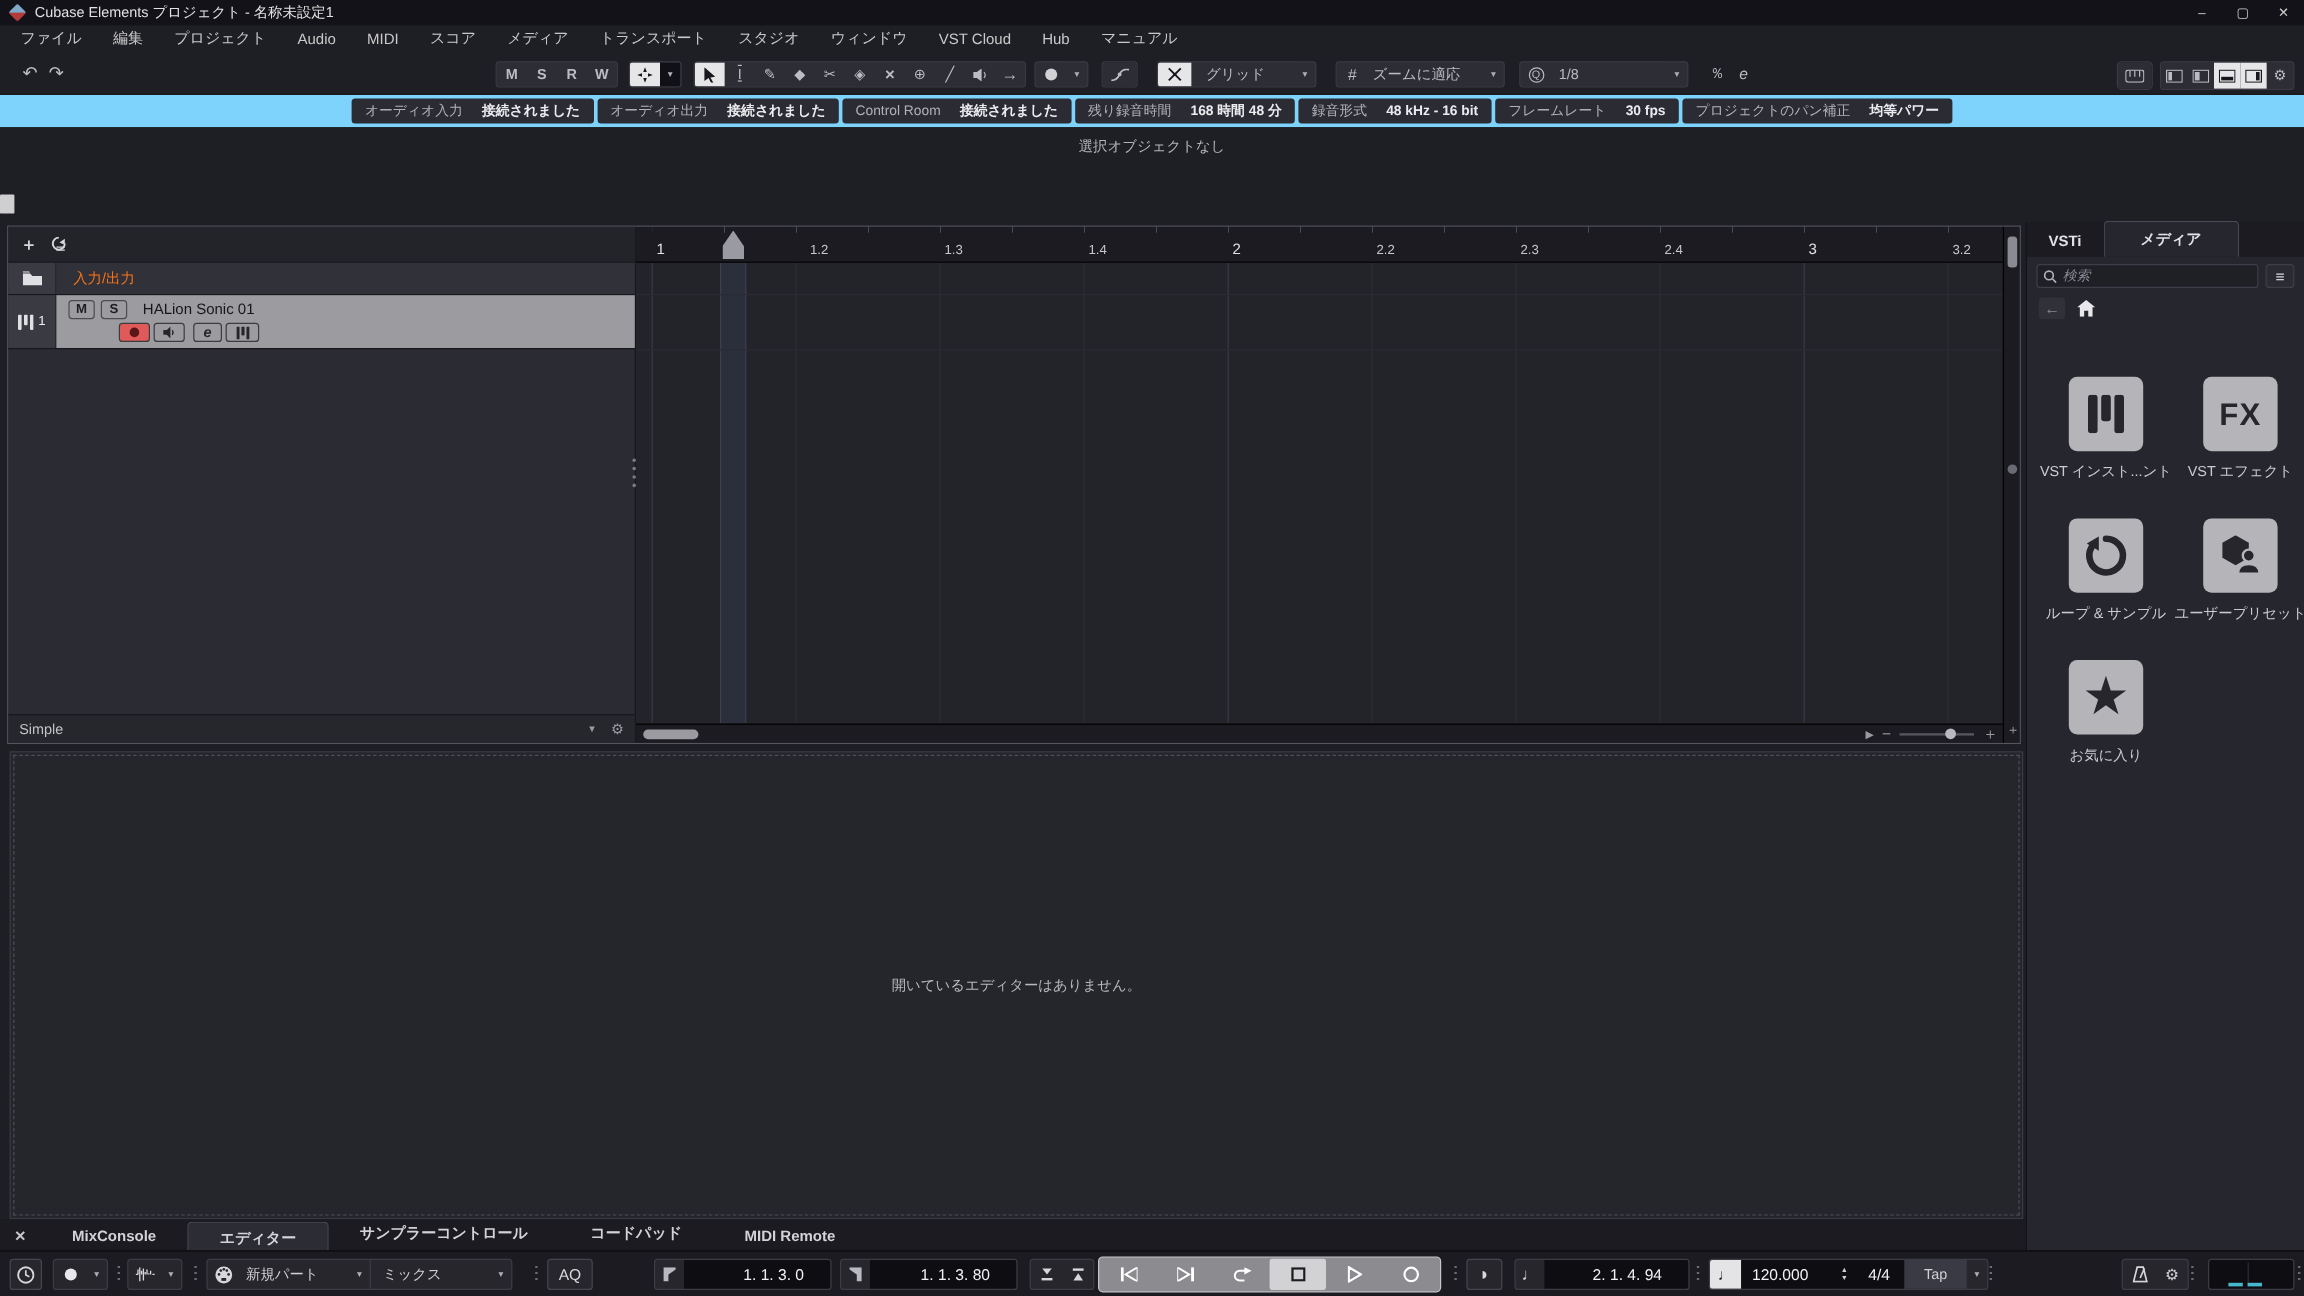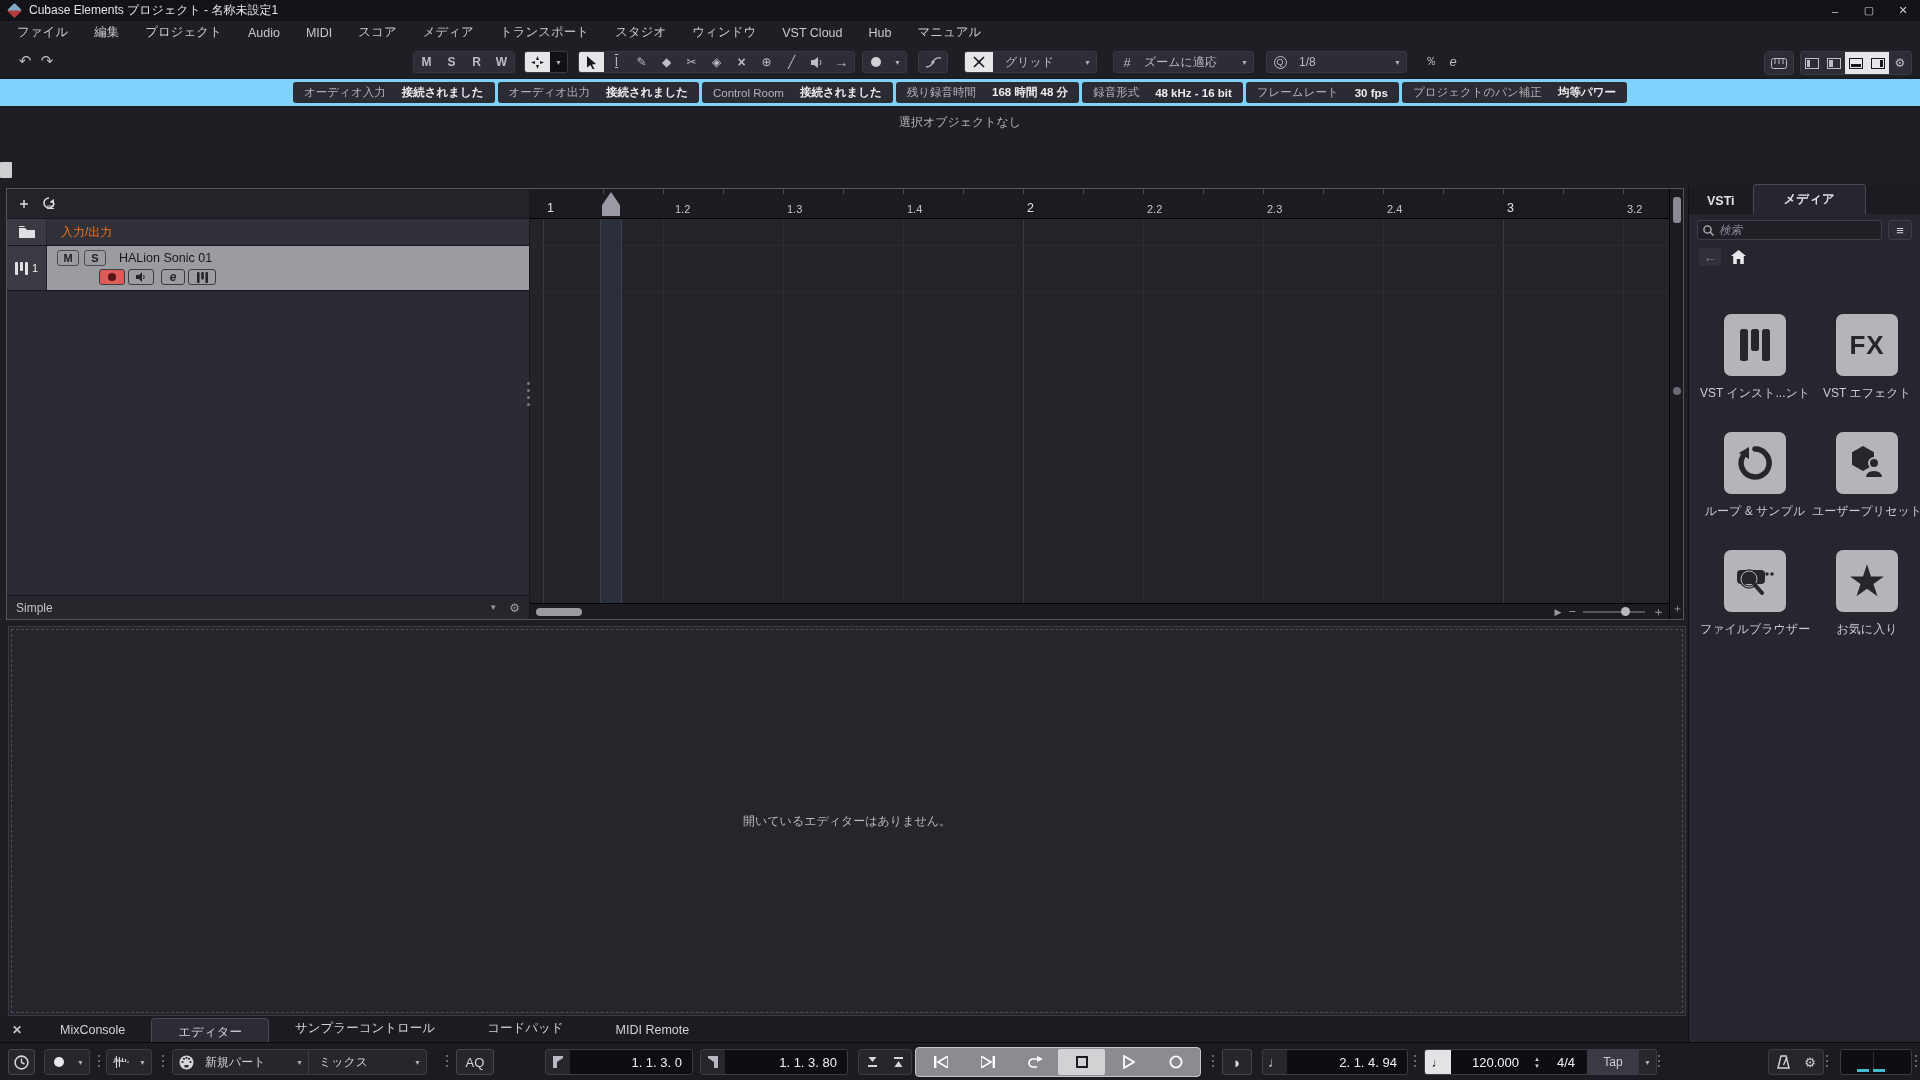--- a/index.html
+++ b/index.html
@@ -66,21 +66,21 @@
 .hz-right{position:absolute;right:4px;display:flex;align-items:center;gap:7px;color:#9a9aa0}
 .zslider{width:62px;height:2px;background:#55555e;position:relative}
 .zslider .knob{position:absolute;left:38px;top:-4px;width:9px;height:9px;border-radius:50%;background:#b8b8be}
 .vscroll{width:14px;background:#1b1b21;border-left:1px solid #000;position:relative}
 .vthumb{position:absolute;left:3px;top:8px;width:8px;height:26px;background:#8a8a92;border-radius:3px}
 
 .lowerzone{position:absolute;left:8px;top:626px;width:1678px;height:390px;background:#25252c;border:1px solid #3a3a42}
 .lowerzone .dash{position:absolute;inset:2px;border:1px dashed #4e4e58;display:flex;align-items:center;justify-content:center;color:#b8b8be;font-size:12px}
 .tabsrow{position:absolute;left:0;top:1016px;width:1688px;height:26px;background:#1b1b21;display:flex;align-items:flex-end}
 .tabsrow .x{width:34px;text-align:center;color:#c8c8ce;font-weight:bold;padding-bottom:5px}
-.ltab{padding:5px 26px;color:#d2d2d8;font-weight:normal;font-size:12.5px}
+.ltab{padding:5px 26px;color:#d2d2d8;font-weight:bold;font-size:12.5px}
 .ltab.active{background:#2c2c34;border:1px solid #4a4a54;border-bottom:none;border-radius:4px 4px 0 0;height:24px}
 
 .rightzone{position:absolute;left:1688px;top:185px;width:232px;height:857px;background:#26262e;border-left:1px solid #101015}
 .rz-tabs{height:29px;background:#1b1b21;display:flex;align-items:flex-end}
 .rz-tab{padding:6px 18px;color:#e0e0e6;font-weight:bold;font-size:12.5px}
 .rz-tab.active{background:#26262e;border:1px solid #4a4a54;border-bottom:none;border-radius:4px 4px 0 0;padding:6px 30px}
 .searchrow{display:flex;align-items:center;gap:6px;padding:6px 8px 4px 8px}
 .searchbox{flex:1;height:20px;background:#1f1f26;border:1px solid #3e3e48;border-radius:3px;display:flex;align-items:center;padding:0 5px;gap:5px}
 .searchbox input{flex:1;background:transparent;border:none;outline:none;color:#cfcfd5;font-style:italic;font-size:11.5px;font-family:"Liberation Sans",sans-serif;min-width:0}
 .searchbox input::placeholder{color:#8a8a94;font-style:italic}
@@ -91,21 +91,21 @@
 .tiles{display:grid;grid-template-columns:108px 108px;column-gap:4px;padding-left:16px;margin-top:44px;row-gap:30px}
 .tile{display:flex;flex-direction:column;align-items:center;width:100px}
 .tileicon{width:62px;height:62px;background:#b5b5b9;border-radius:7px;display:flex;align-items:center;justify-content:center;color:#26262c}
 .tilelbl{margin-top:9px;color:#cacad0;font-size:12px;white-space:nowrap}
 .fxtext{font-size:26px;font-weight:bold;color:#26262c;letter-spacing:1px}
 .startext{font-size:44px;color:#26262c;line-height:1}
 
 .transport{position:absolute;left:0;top:1042px;width:1920px;height:38px;background:#1b1b21;border-top:1px solid #0a0a0e}
 .tpbtn{border:1px solid #46464f;border-radius:3px;background:#26262c;color:#d6d6dc;display:flex;align-items:center;justify-content:center}
 .tpgrp{position:absolute;top:6px;height:26px;display:flex;align-items:center;border:1px solid #3c3c45;border-radius:3px;background:#26262c;overflow:hidden}
-.disp{background:#0d0d12;color:#f2f2f6;font-size:13px;height:100%;display:flex;align-items:center;justify-content:flex-end;padding-right:10px}
+.disp{background:#0d0d12;color:#f2f2f6;font-size:13px;height:100%;display:flex;align-items:center;justify-content:flex-end;padding-right:22px}
 .tcell{height:100%;display:flex;align-items:center;justify-content:center;color:#cfcfd5}
 .maingrp{position:absolute;top:4px;left:915px;height:30px;background:#8b8b90;border:1px solid #c6c6ca;border-radius:4px;display:flex;align-items:center;padding:1px}
 .mtbtn{width:47px;height:26px;display:flex;align-items:center;justify-content:center;color:#f4f4f6}
 .mtbtn.stop{background:#d2d2d5;border-radius:2px}
 .meter{position:absolute;left:1840px;top:6px;width:72px;height:26px;background:#0d0d12;border:1px solid #3c3c45;border-radius:3px}
 .meter .div{position:absolute;left:45%;top:2px;bottom:2px;width:1px;background:#2e2e38}
 .meter .seg{position:absolute;bottom:2px;height:3px;width:12px;background:#46b8cc}
 svg{display:block}
 </style>
 </head>
@@ -475,33 +475,20 @@
       <span class="tileicon">
         <svg width="36" height="34" viewBox="0 0 36 34">
             <path d="M14 0 L25 6.2 V18.8 L14 25 L3 18.8 V6.2 Z" fill="#26262c"></path>
             <circle cx="25" cy="17" r="5" fill="#26262c" stroke="#b5b5b9" stroke-width="2"></circle>
             <path d="M16 32 Q16 24 25 24 Q34 24 34 32 Z" fill="#26262c" stroke="#b5b5b9" stroke-width="2"></path>
           </svg>
       </span>
       <span class="tilelbl">ユーザープリセット</span>
     </div>
     <div class="tile">
-      <span class="tileicon">
-        <svg width="38" height="30" viewBox="0 0 38 30">
-            <rect x="1" y="4" width="28" height="14" rx="4" fill="#26262c"></rect>
-            <circle cx="31" cy="8" r="1.8" fill="#26262c"></circle>
-            <circle cx="36" cy="8" r="1.8" fill="#26262c"></circle>
-            <circle cx="13" cy="13" r="8" fill="none" stroke="#26262c" stroke-width="3.4"></circle>
-            <circle cx="13" cy="13" r="8" fill="none" stroke="#b5b5b9" stroke-width="1"></circle>
-            <path d="M19 19 L26 27" stroke="#26262c" stroke-width="4" stroke-linecap="round"></path>
-          </svg>
-      </span>
-      <span class="tilelbl">ファイルブラウザー</span>
-    </div>
-    <div class="tile">
       <span class="tileicon startext">★</span>
       <span class="tilelbl">お気に入り</span>
     </div>
   </div>
 </div>
 
 <div class="transport">
   <span class="tpbtn" style="position:absolute;left:8px;top:6px;width:27px;height:26px">
     <svg width="15" height="15" viewBox="0 0 15 15">
         <circle cx="7.5" cy="7.5" r="6.4" stroke="#d6d6dc" stroke-width="1.6" fill="none"></circle>

